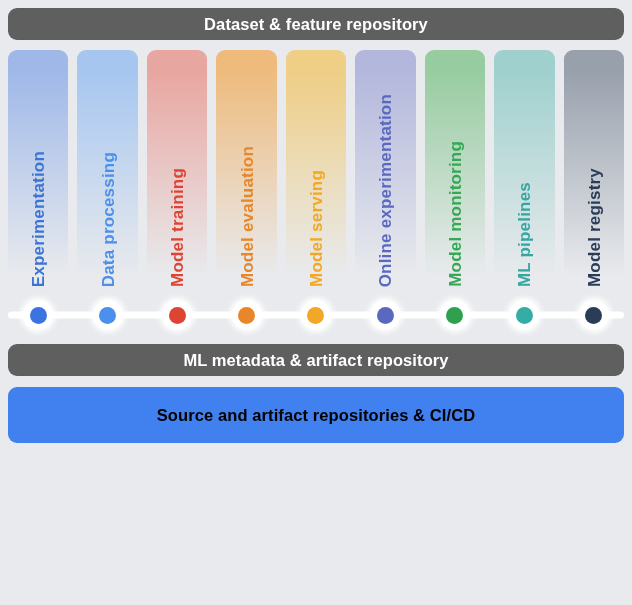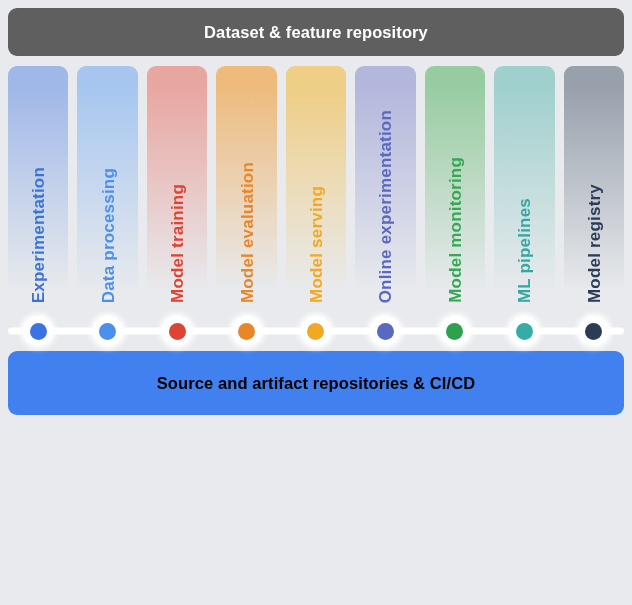--- a/index.html
+++ b/index.html
@@ -32,26 +32,26 @@
     justify-content: center;
     text-align: center;
     font-weight: bold;
     font-size: 16.5px;
     letter-spacing: 0.1px;
     flex: none;
   }
   .bar-dark {
     background: #5f5f5f;
     color: #ffffff;
-    height: 48px;
+    height: 32px;
   }
   .bar-blue {
     background: #4180ef;
     color: #000000;
-    height: 64px;
+    height: 56px;
   }
 
   .top-bar   { margin-bottom: 10px; }
   .meta-bar  { margin-top: 9px; margin-bottom: 11px; }
   .stack-gap { margin-bottom: 11px; }
 
   
   .columns {
     position: relative;
     height: 245px;
@@ -205,18 +205,19 @@
           </div>
         </div>
         <div class="dot-cell">
           <div class="dot-halo">
             <div class="dot" style="background: rgb(43, 60, 87);"></div>
           </div>
         </div>
       </div>
   </div>
 
+  <div class="bar bar-dark meta-bar">ML metadata &amp; artifact repository</div>
 
   <div class="bar bar-blue stack-gap">Source and artifact repositories &amp; CI/CD</div>
 
 
 
 </div>
 
 </body></html>

